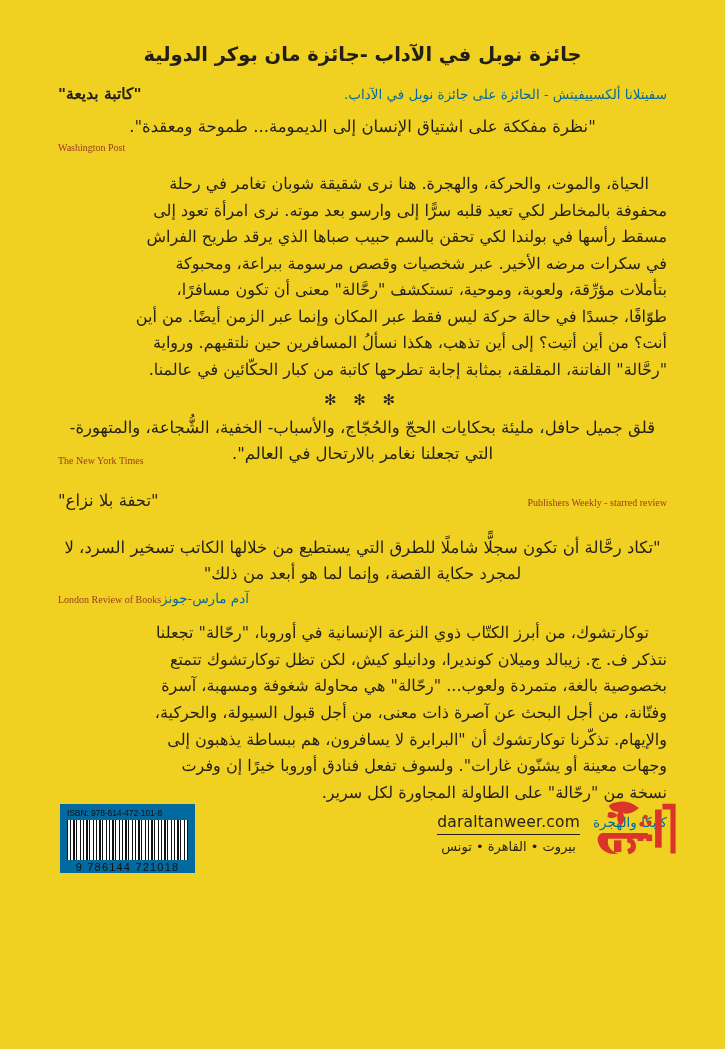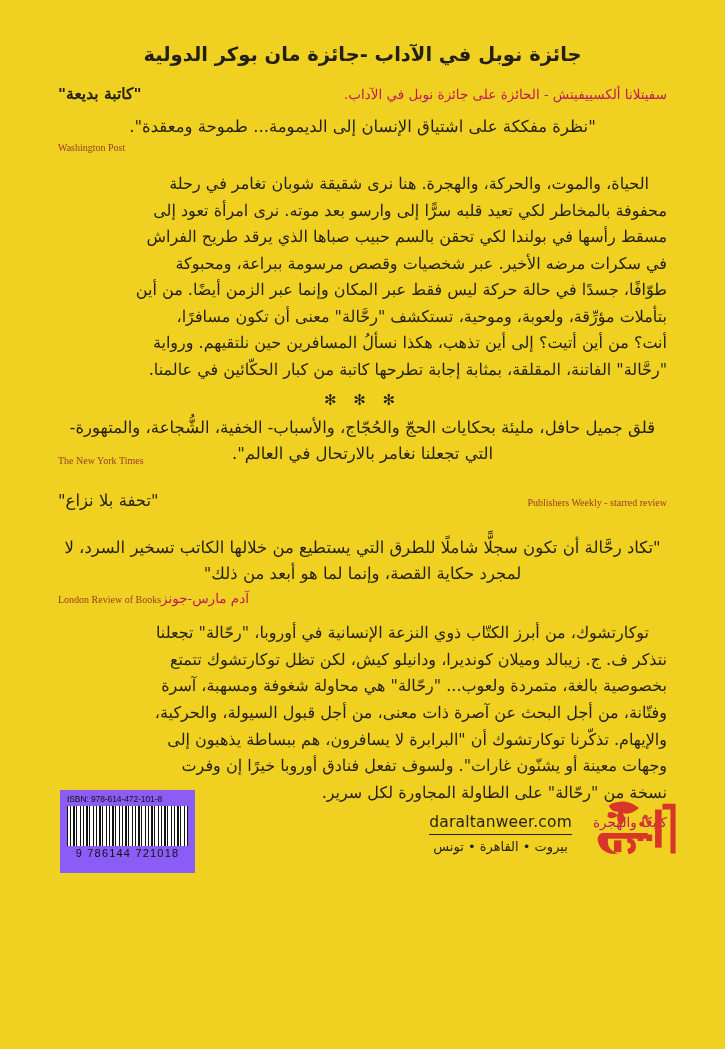--- a/index.html
+++ b/index.html
@@ -59,21 +59,21 @@
 
   
   .attrib-row {
     display: flex;
     align-items: baseline;
     justify-content: space-between;
     width: 100%;
   }
 
   .q-red-ar {
-    color: #be185d;
+    color: #0369a1;
     font-family: "DejaVu Serif", serif;
     font-size: 13.5px;
     line-height: 1.5;
     white-space: nowrap;
   }
 
   .q-red-latin {
     color: #9c3a23;
     font-family: Liberation Serif, serif;
     font-size: 10px;
@@ -137,22 +137,22 @@
     left: 0;
     right: 0;
     bottom: 0;
     height: 130px;
   }
 
   .barcode-box {
     position: absolute;
     left: 60px;
     bottom: 32px;
-    background: #8b5cf6;
-    padding: 4px 7px 14px 7px;
+    background: #0369a1;
+    padding: 4px 7px 0 7px;
     width: 135px;
     box-sizing: border-box;
   }
 
   .isbn-text {
     font-family: "Liberation Sans", sans-serif;
     font-size: 8.5px;
     color: #111;
     letter-spacing: -0.1px;
     direction: ltr;
@@ -183,21 +183,21 @@
     margin-top: 1px;
     white-space: nowrap;
   }
 
   .publisher {
     position: absolute;
     right: 45px;
     bottom: 38px;
     display: flex;
     align-items: center;
-    gap: 20px;
+    gap: 12px;
     direction: rtl;
   }
 
   .pub-logo {
     width: 88px;
     height: 68px;
     position: relative;
   }
 
   .pub-text {
@@ -242,22 +242,22 @@
     <div class="q-red-latin src-left">Washington Post</div>
   </div>
 
   <div class="sp-16"></div>
 
   <div>
     <div class="body-par">الحياة، والموت، والحركة، والهجرة. هنا نرى شقيقة شوبان تغامر في رحلة</div>
     <div class="body-par no-indent">محفوفة بالمخاطر لكي تعيد قلبه سرًّا إلى وارسو بعد موته. نرى امرأة تعود إلى</div>
     <div class="body-par no-indent">مسقط رأسها في بولندا لكي تحقن بالسم حبيب صباها الذي يرقد طريح الفراش</div>
     <div class="body-par no-indent">في سكرات مرضه الأخير. عبر شخصيات وقصص مرسومة ببراعة، ومحبوكة</div>
+    <div class="body-par no-indent">بتأملات مؤرِّقة، ولعوبة، وموحية، تستكشف "رحَّالة" معنى أن تكون مسافرًا،</div>
     <div class="body-par no-indent">طوّافًا، جسدًا في حالة حركة ليس فقط عبر المكان وإنما عبر الزمن أيضًا. من أين</div>
-    <div class="body-par no-indent">بتأملات مؤرِّقة، ولعوبة، وموحية، تستكشف "رحَّالة" معنى أن تكون مسافرًا،</div>
     <div class="body-par no-indent">أنت؟ من أين أتيت؟ إلى أين تذهب، هكذا نسألُ المسافرين حين نلتقيهم. ورواية</div>
     <div class="body-par no-indent">"رحَّالة" الفاتنة، المقلقة، بمثابة إجابة تطرحها كاتبة من كبار الحكّائين في عالمنا.</div>
   </div>
 
   <div class="divider">✻ ✻ ✻</div>
 
   <div class="quote-block">
     <div class="row-overlap">
       <div class="q-arabic center">قلق جميل حافل، مليئة بحكايات الحجّ والحُجّاج، والأسباب- الخفية، الشُّجاعة، والمتهورة- التي تجعلنا نغامر بالارتحال في العالم".</div>
       <div class="q-red-latin src-float">The New York Times</div>

